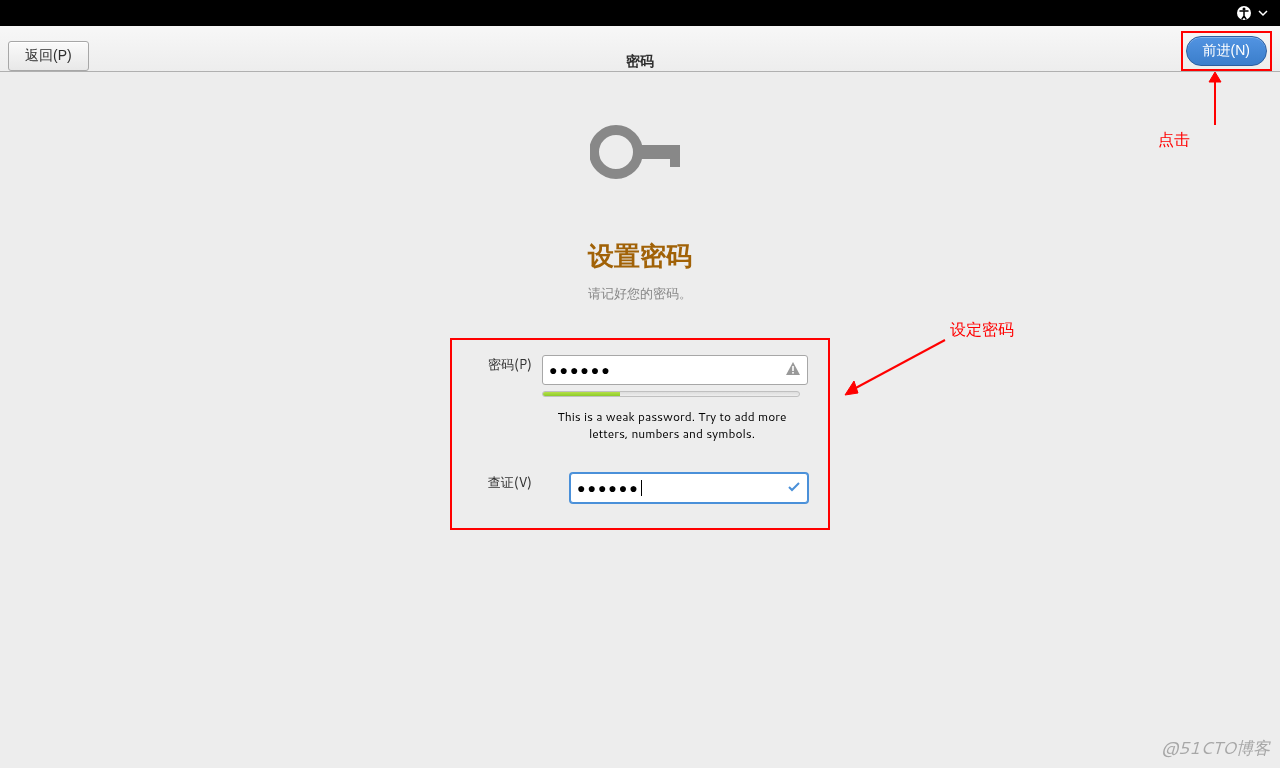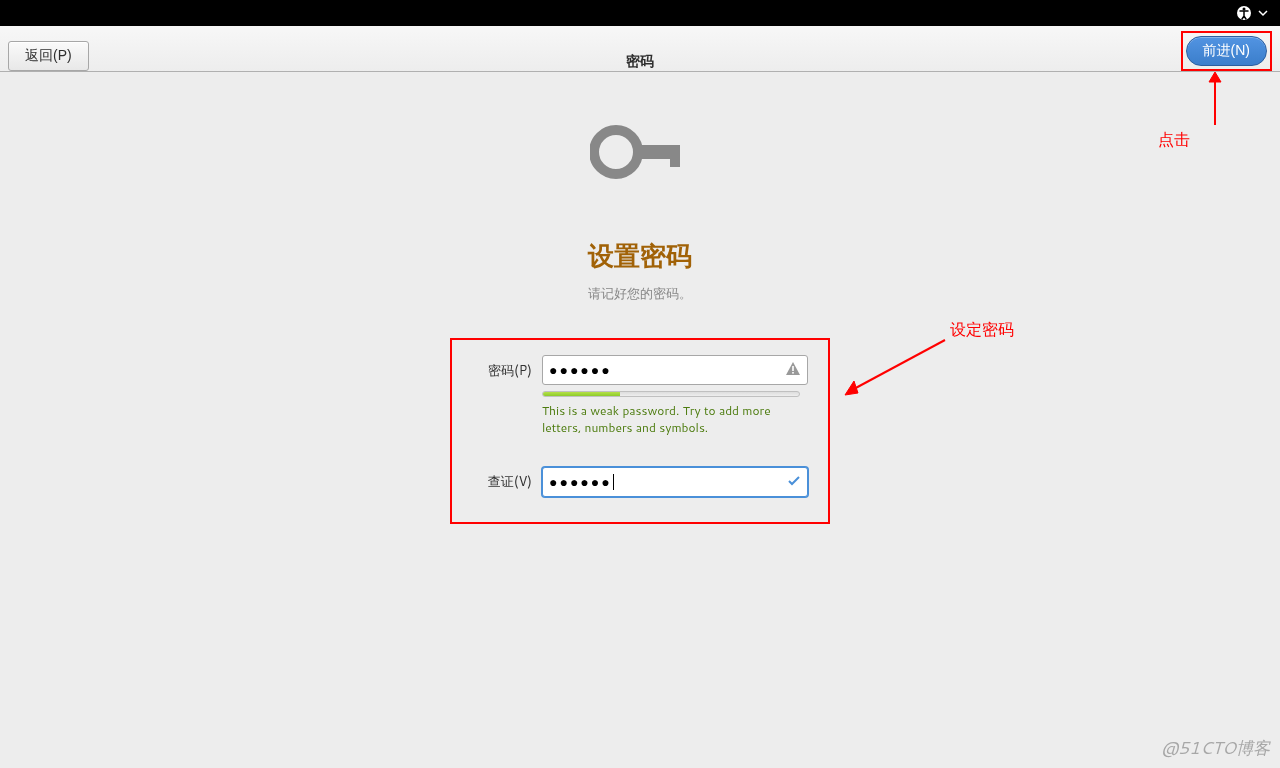--- a/index.html
+++ b/index.html
@@ -81,21 +81,20 @@
       color: #888;
       margin-bottom: 35px;
     }
     .form-area {
       border: 2px solid #ff0000;
       padding: 15px 20px 25px 20px;
       width: 380px;
     }
     .row {
       display: flex;
-      align-items: center;
     }
     .row-label {
       width: 60px;
       text-align: right;
       font-size: 13px;
       color: #333;
       margin-right: 10px;
     }
     .input-box {
       flex: 1;
@@ -134,27 +133,28 @@
       overflow: hidden;
       position: relative;
     }
     .strength-fill {
       width: 30%;
       height: 100%;
       background: linear-gradient(#b5e048, #8dcc2a);
     }
     .hint {
       margin-left: 70px;
-      margin-top: 6px;
+      margin-top: 12px;
       font-size: 12px;
-      color: #4d7c0f;
+      color: #000000;
       line-height: 1.4;
       width: 260px;
-    }
-    .row2 { margin-top: 30px; }
+      text-align: center;
+    }
+    .row2 { margin-top: 30px; gap: 28px; }
     .cursor {
       display: inline-block;
       width: 1px;
       height: 16px;
       background: #000;
       vertical-align: middle;
       margin-left: 1px;
     }
     .annot {
       position: absolute;

